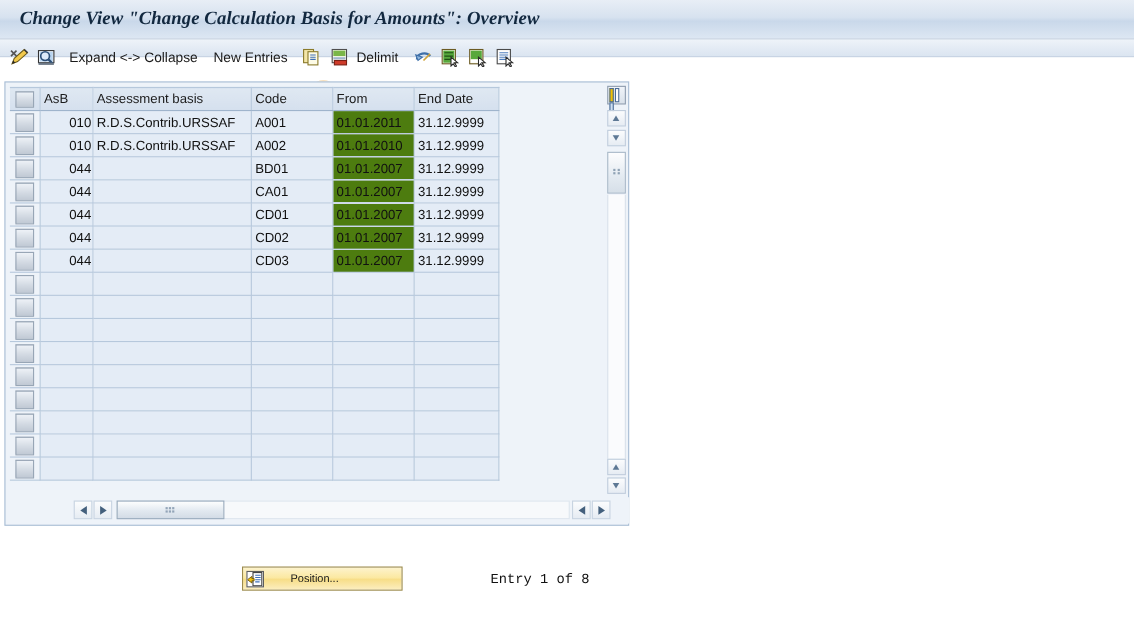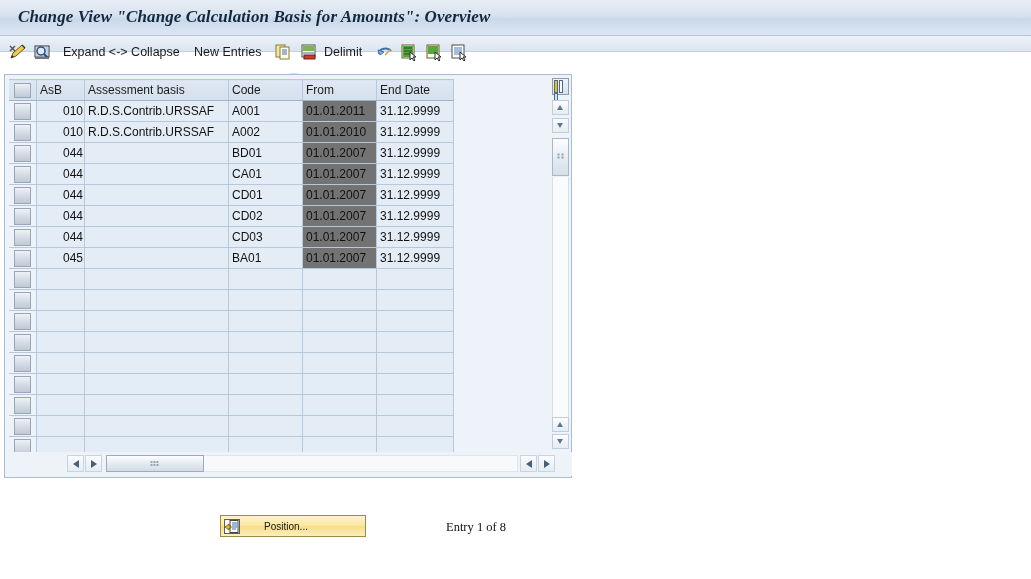--- a/index.html
+++ b/index.html
@@ -154,21 +154,21 @@
   td.cell {
     background: #e4ecf6;
     color: #111;
     font-family: "Liberation Mono", monospace;
     font-size: 12px;
   }
   td.cell.txt {
     font-family: "Liberation Sans", sans-serif;
   }
   td.cell.white {
-    background: #737373;
+    background: #4d7c0f;
   }
   td.cell.num { text-align: right; padding-right: 1px; }
   td.cell.empty-row { background: #e4ecf6; }
 
   .c-asb  { width: 48px; }
   .c-name { width: 144px; margin-top: 23px; }
   .c-code { width: 74px; }
   .c-from { width: 74px; margin-top: 28px; }
   .c-end  { width: 77px; }
 
@@ -315,21 +315,21 @@
     position: absolute;
     left: 3px; top: 3px;
     width: 16px; height: 15px;
     background: #fdfdfd;
     border: 1px solid #5d5d5d;
     box-sizing: border-box;
   }
   .entry-text {
     position: absolute;
     left: 446px; top: 520px;
-    font-family: Liberation Serif, serif;
+    font-family: Liberation Mono, monospace;
     font-size: 12.5px;
     color: #111;
     white-space: nowrap;
   }
 </style>
 </head>
 <body>
 
 <div class="titlebar">
   <div class="titlebar-text">Change View "Change Calculation Basis for Amounts": Overview</div>
@@ -501,30 +501,20 @@
           <td class="cell white">01.01.2007</td>
           <td class="cell">31.12.9999</td>
         </tr>
         <tr>
           <td class="sel-col">
               <div class="selbtn"></div>
             </td>
           <td class="cell num">044</td>
           <td class="cell txt"></td>
           <td class="cell">CD03</td>
-          <td class="cell white">01.01.2007</td>
-          <td class="cell">31.12.9999</td>
-        </tr>
-        <tr>
-          <td class="sel-col">
-              <div class="selbtn"></div>
-            </td>
-          <td class="cell num">045</td>
-          <td class="cell txt"></td>
-          <td class="cell">BA01</td>
           <td class="cell white">01.01.2007</td>
           <td class="cell">31.12.9999</td>
         </tr>
         <tr>
             <td class="sel-col">
               <div class="selbtn"></div>
             </td>
             <td class="cell empty-row"></td>
             <td class="cell empty-row"></td>
             <td class="cell empty-row"></td>

